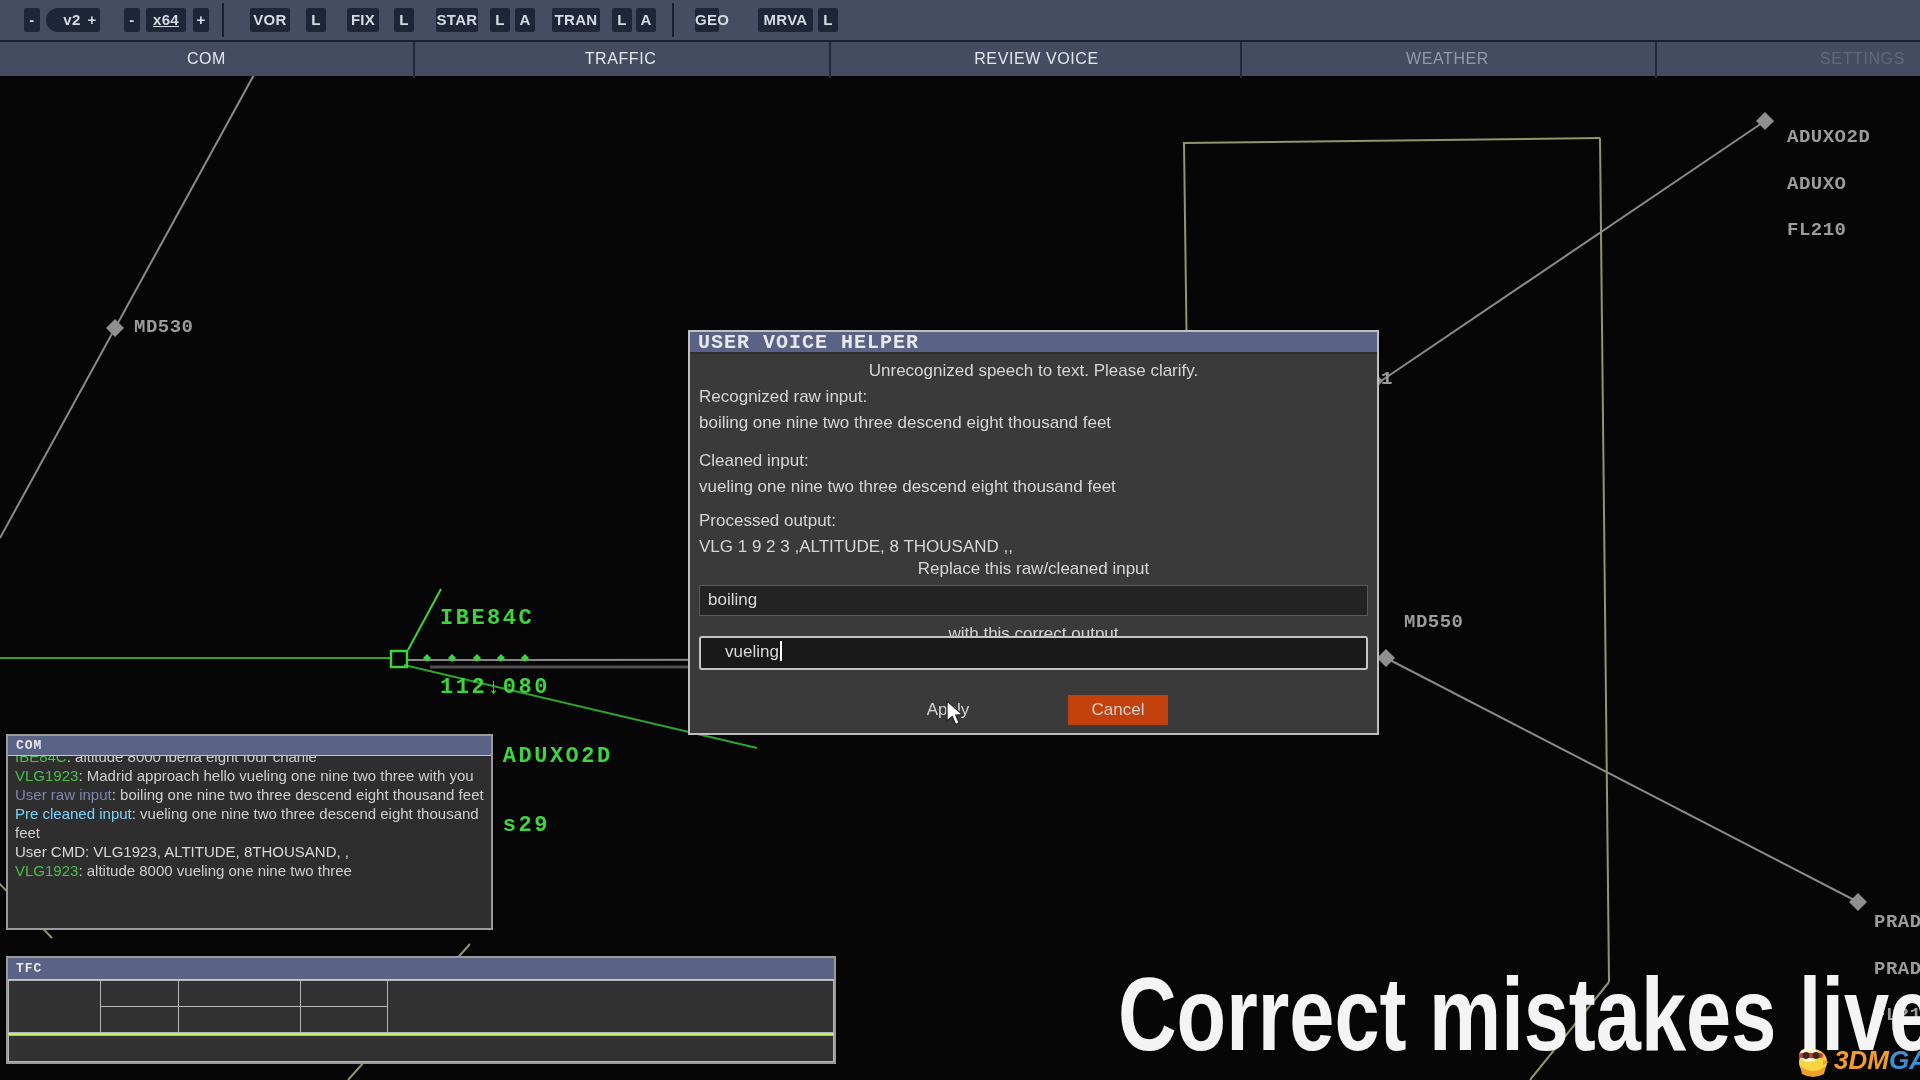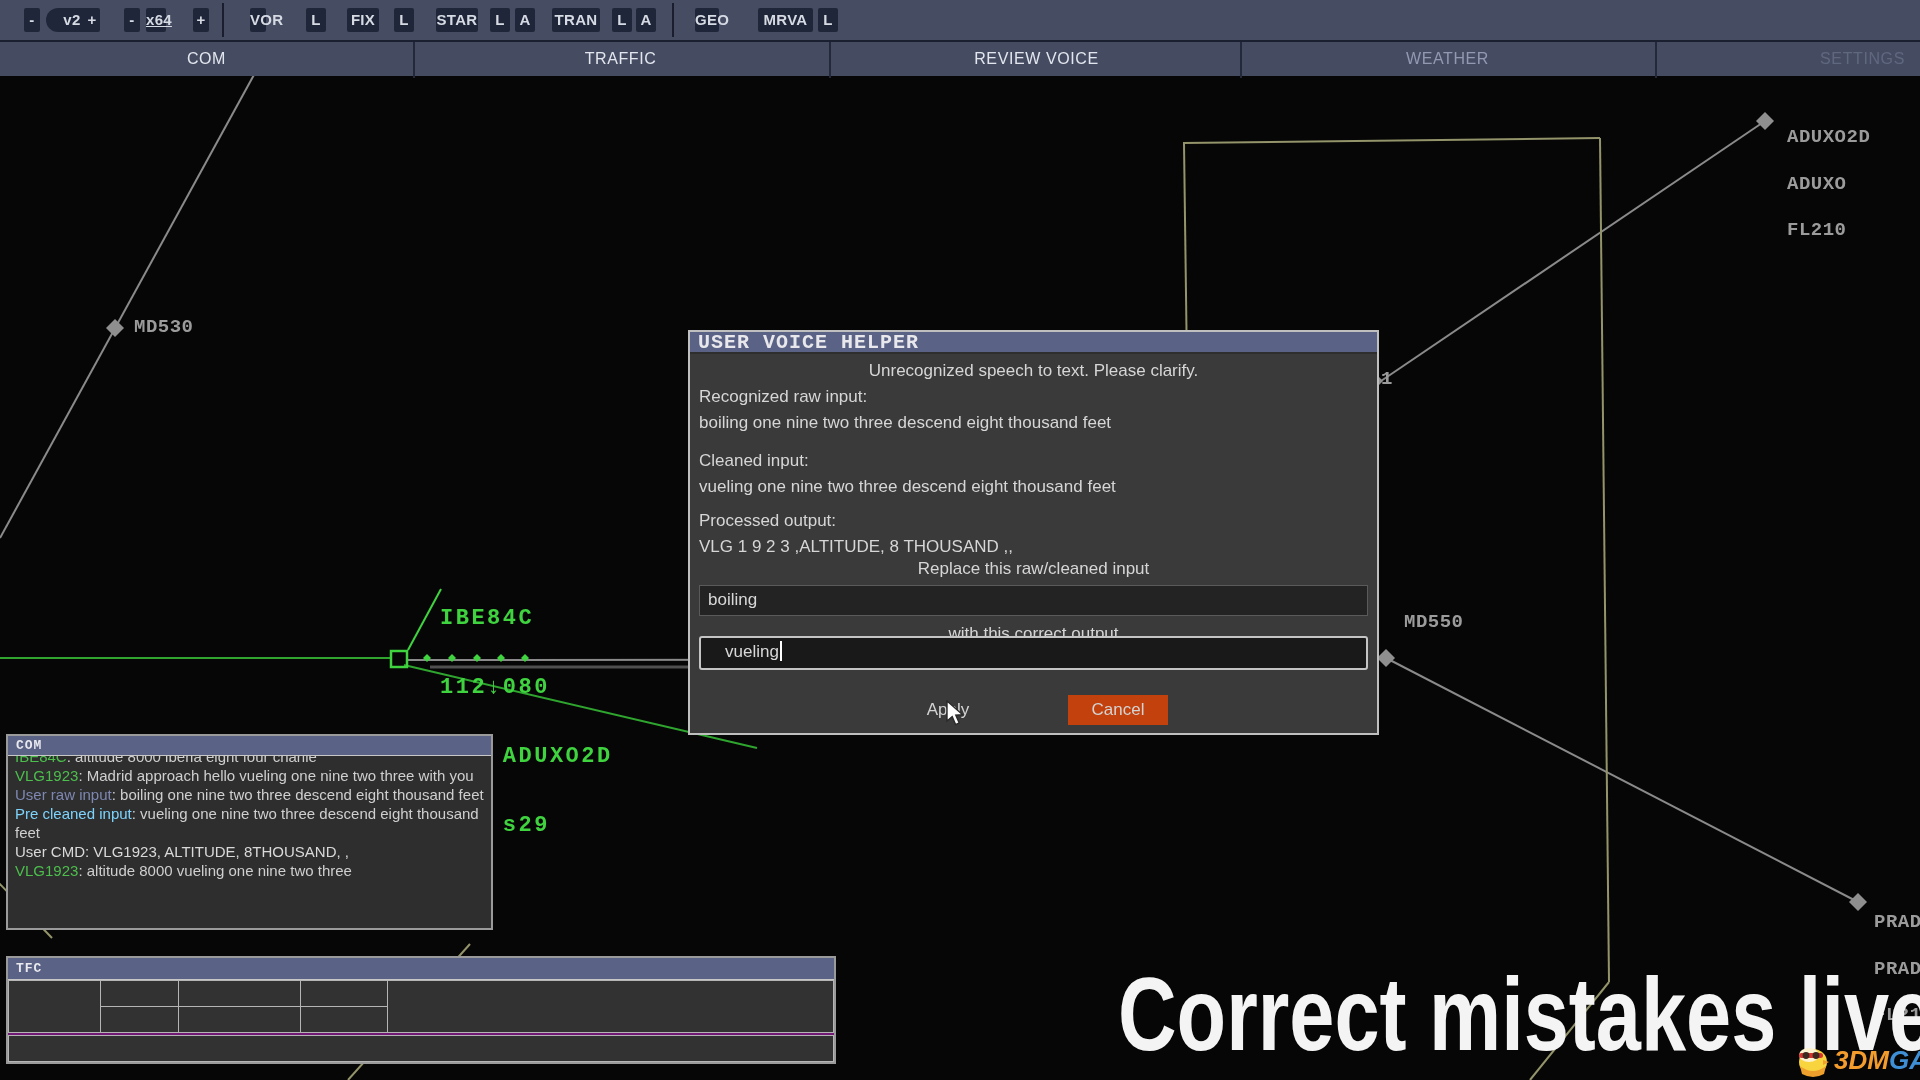--- a/index.html
+++ b/index.html
@@ -41,21 +41,21 @@
   #com-panel{position:absolute;left:6px;top:734px;width:487px;height:196px;z-index:10;
        background:#2e2e2e;border:2px solid #9a9a9a;box-sizing:border-box;}
   #com-panel .panel-header{height:20px;line-height:19px;}
   .com-body{position:absolute;left:0;top:20px;right:0;bottom:0;overflow:hidden;padding:0 7px;}
   .com-scroll{margin-top:-9px;font-size:15px;line-height:19px;color:#cfcfcf;}
   .c-green{color:#4cbf4c;}
   .c-lav{color:#7e87b2;}
   .c-grey{color:#7dd3fc;}
   .c-white{color:#d9d9d9;}
   #tfc-panel{position:absolute;left:6px;top:956px;width:830px;height:108px;z-index:10;
-       background:#701a75;border:2px solid #9a9a9a;box-sizing:border-box;}
+       background:#bef264;border:2px solid #9a9a9a;box-sizing:border-box;}
   #tfc-panel .panel-header{height:22px;line-height:21px;}
   .tfc-cell{position:absolute;background:#323232;border:1px solid #b5b5b5;box-sizing:border-box;}
   
   #dialog{position:absolute;left:688px;top:330px;width:691px;height:405px;z-index:20;
        background:#3a3a3a;border:2px solid #bfbfbf;box-sizing:border-box;
        color:#d6d6d6;font-size:17px;}
   .dlg-title{height:22px;line-height:21px;background:#5a6285;color:#e8e8ec;
        font-family:"Liberation Mono",monospace;font-weight:bold;font-size:20px;
        letter-spacing:1px;padding-left:8px;border-bottom:2px solid #2e2e2e;box-sizing:border-box;}
   .dlg-line{position:absolute;left:9px;right:9px;white-space:nowrap;}
@@ -169,24 +169,24 @@
     <div class="tfc-cell" style="left:292px;top:48px;width:88px;height:27px;"></div>
     <div class="tfc-cell" style="left:379px;top:22px;width:447px;height:53px;"></div>
     <div class="tfc-cell" style="left:0;top:77px;width:826px;height:27px;"></div>
   </div>
 
   <div class="row1">
     <div class="tbtn" style="left:24px;width:16px;">-</div>
     <div class="tbtn" style="left:46px;width:52px;border-radius:12px;">v2</div>
     <div class="tbtn" style="left:84px;width:16px;">+</div>
     <div class="tbtn" style="left:124px;width:16px;">-</div>
-    <div class="tbtn" style="left:146px;width:20px;text-decoration:underline;">x64</div>
+    <div class="tbtn" style="left:146px;width:40px;text-decoration:underline;">x64</div>
     <div class="tbtn" style="left:193px;width:16px;">+</div>
     <div class="vsep1" style="left:222px;"></div>
-    <div class="tbtn" style="left:250px;width:16px;">VOR</div>
+    <div class="tbtn" style="left:250px;width:40px;">VOR</div>
     <div class="tbtn" style="left:306px;width:20px;">L</div>
     <div class="tbtn" style="left:347px;width:32px;">FIX</div>
     <div class="tbtn" style="left:394px;width:20px;">L</div>
     <div class="tbtn" style="left:436px;width:42px;">STAR</div>
     <div class="tbtn" style="left:490px;width:20px;">L</div>
     <div class="tbtn" style="left:515px;width:20px;">A</div>
     <div class="tbtn" style="left:552px;width:48px;">TRAN</div>
     <div class="tbtn" style="left:612px;width:20px;">L</div>
     <div class="tbtn" style="left:636px;width:20px;">A</div>
     <div class="vsep1" style="left:672px;"></div>

